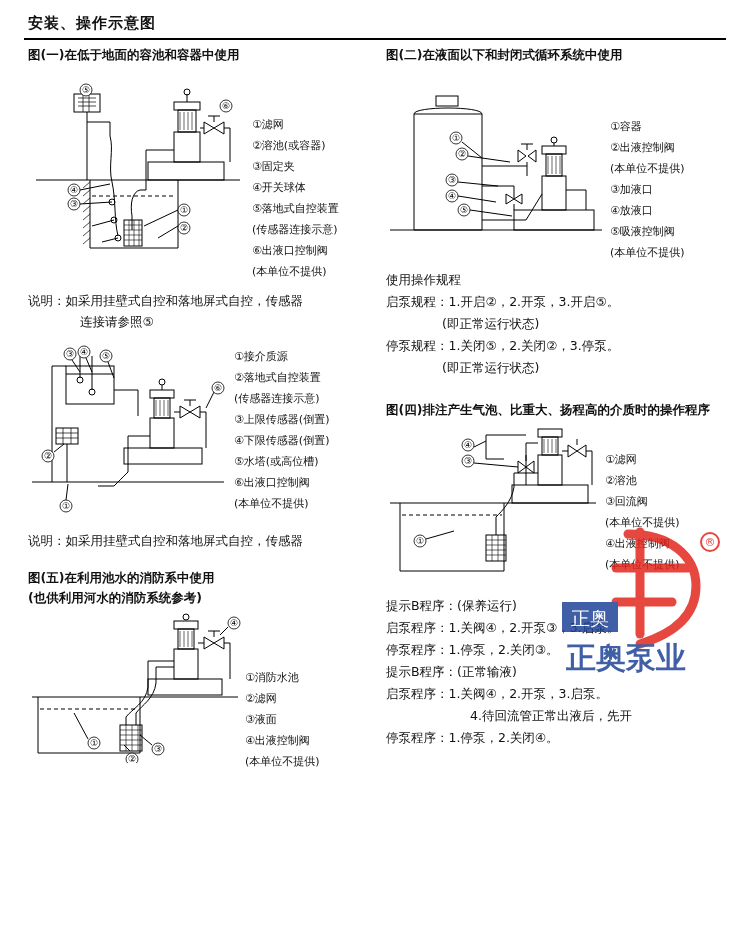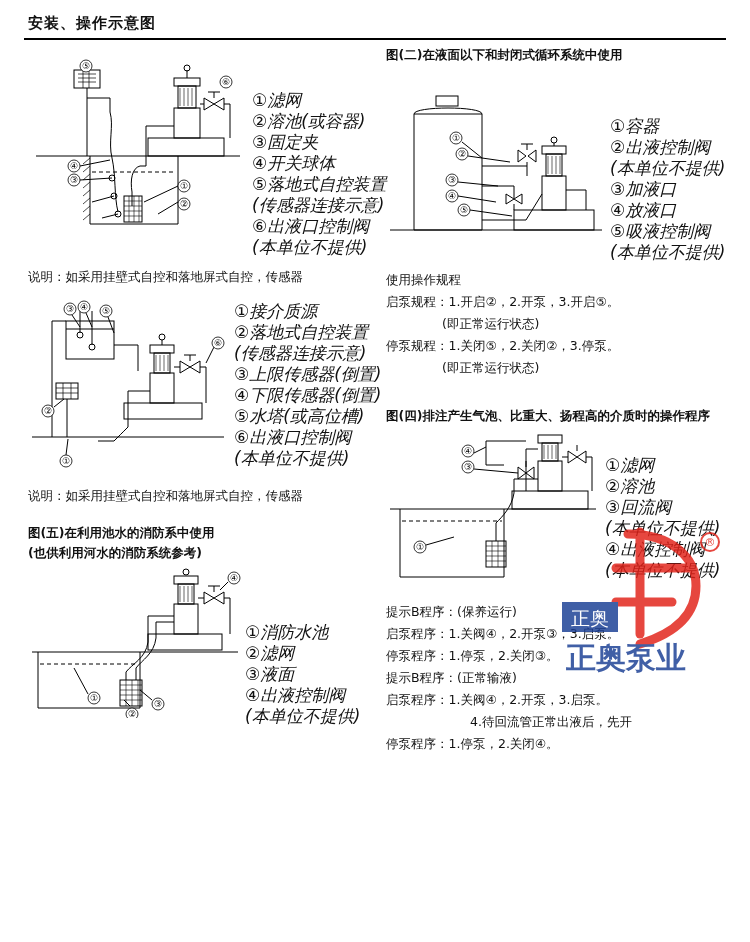--- a/index.html
+++ b/index.html
@@ -16,21 +16,21 @@
     position:absolute;left:28px;top:14px;
     font-size:15px;font-weight:bold;letter-spacing:1px;
   }
   .hr{
     position:absolute;left:24px;top:38px;width:702px;height:2px;background:#000;
   }
   .col-left{position:absolute;left:28px;top:46px;width:330px;}
   .col-right{position:absolute;left:386px;top:46px;width:340px;}
   .sec-head{font-size:12.5px;font-weight:bold;margin:0 0 6px 0;line-height:18px;}
   .fig-wrap{position:relative;}
-  .legend{font-size:17px;line-height:21px;font-style:italic;}
+  .legend{font-size:11px;line-height:21px;}
   .legend div{white-space:nowrap;}
   .note{font-size:12.5px;line-height:21px;margin-top:8px;}
   .note .ind{padding-left:52px;}
   .proc{font-size:12.5px;line-height:22px;}
   .proc .ind{padding-left:56px;}
   .proc .ind2{padding-left:84px;}
   .row{display:flex;}
   svg{display:block;}
   .wm{
     position:absolute;right:10px;bottom:22px;width:220px;height:190px;
@@ -41,20 +41,21 @@
 </head>
 <body>
 
 <div class="page">
 
   <div class="title">安装、操作示意图</div>
   <div class="hr"></div>
 
   <div class="col-left">
 
+    <div class="sec-head">图(一)在低于地面的容池和容器中使用</div>
 
     <div class="row">
       <div class="fig-wrap">
         <svg width="220" height="190" viewBox="0 0 220 190">
           <g fill="none" stroke="#000" stroke-width="1">
 
             <line x1="8" y1="110" x2="212" y2="110"></line>
 
             <line x1="62" y1="110" x2="62" y2="178"></line>
             <line x1="62" y1="178" x2="150" y2="178"></line>
@@ -159,20 +160,21 @@
         <div>④开关球体</div>
         <div>⑤落地式自控装置</div>
         <div>(传感器连接示意)</div>
         <div>⑥出液口控制阀</div>
         <div>(本单位不提供)</div>
       </div>
     </div>
 
     <div class="note">
       <div>说明：如采用挂壁式自控和落地屏式自控，传感器</div>
+      <div class="ind">连接请参照⑤</div>
     </div>
 
 
     <div class="row">
       <div class="fig-wrap">
         <svg width="200" height="190" viewBox="0 0 200 190">
           <g fill="none" stroke="#000" stroke-width="1">
 
             <line x1="4" y1="150" x2="196" y2="150"></line>
 
@@ -425,21 +427,21 @@
     </div>
 
     <div class="proc" style="margin-top:6px;">
       <div>使用操作规程</div>
       <div>启泵规程：1.开启②，2.开泵，3.开启⑤。</div>
       <div class="ind">(即正常运行状态)</div>
       <div>停泵规程：1.关闭⑤，2.关闭②，3.停泵。</div>
       <div class="ind">(即正常运行状态)</div>
     </div>
 
-    <div class="sec-head" style="margin-top:28px;">图(四)排注产生气泡、比重大、扬程高的介质时的操作程序</div>
+    <div class="sec-head" style="margin-top:22px;">图(四)排注产生气泡、比重大、扬程高的介质时的操作程序</div>
 
     <div class="row">
       <div class="fig-wrap">
         <svg width="215" height="160" viewBox="0 0 215 160">
           <g fill="none" stroke="#000" stroke-width="1">
 
             <line x1="4" y1="78" x2="210" y2="78"></line>
 
             <line x1="14" y1="78" x2="14" y2="146"></line>
             <line x1="14" y1="146" x2="118" y2="146"></line>

